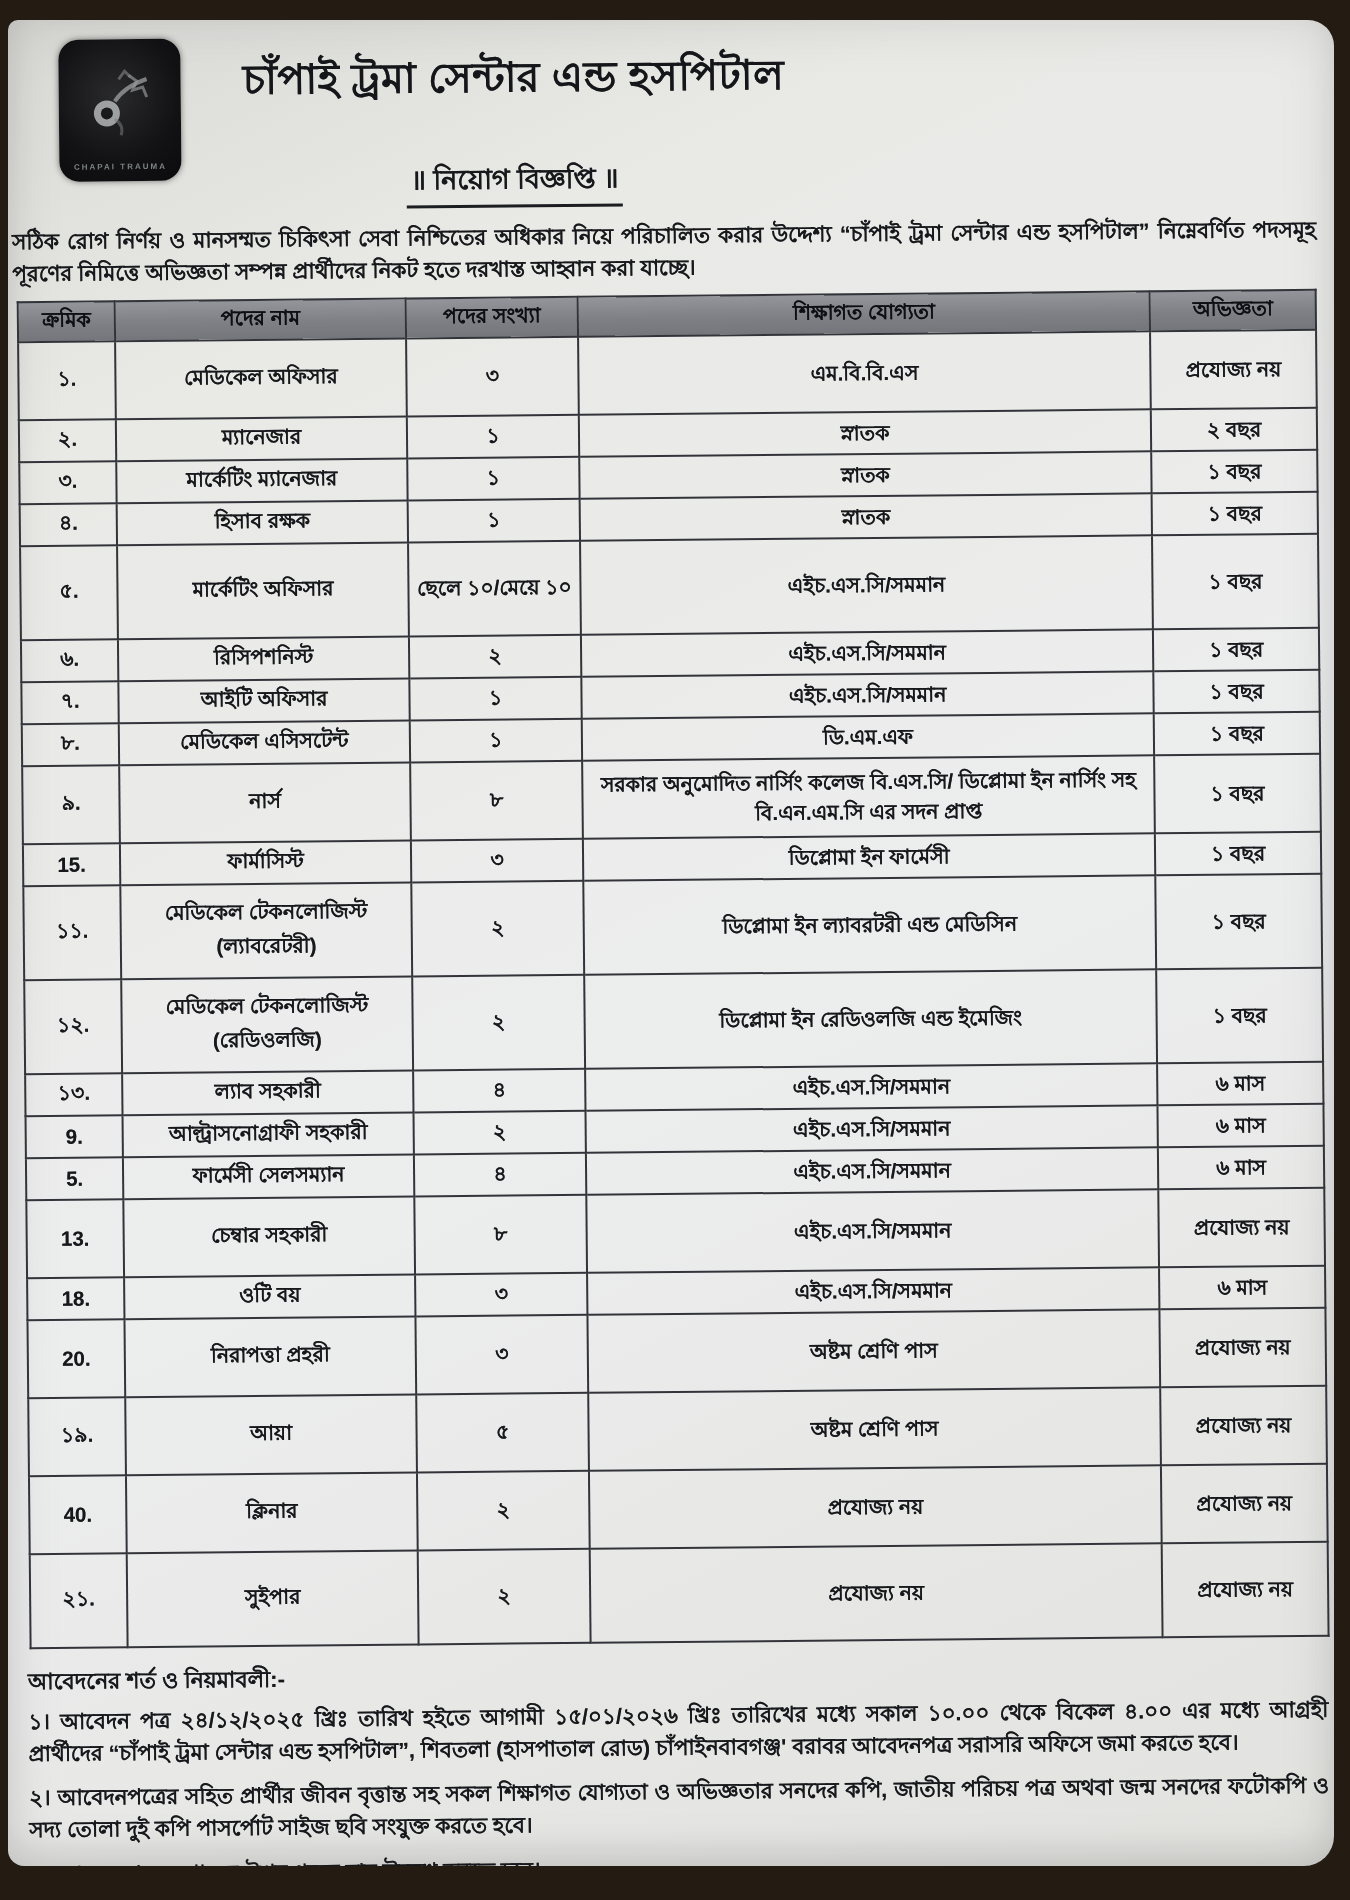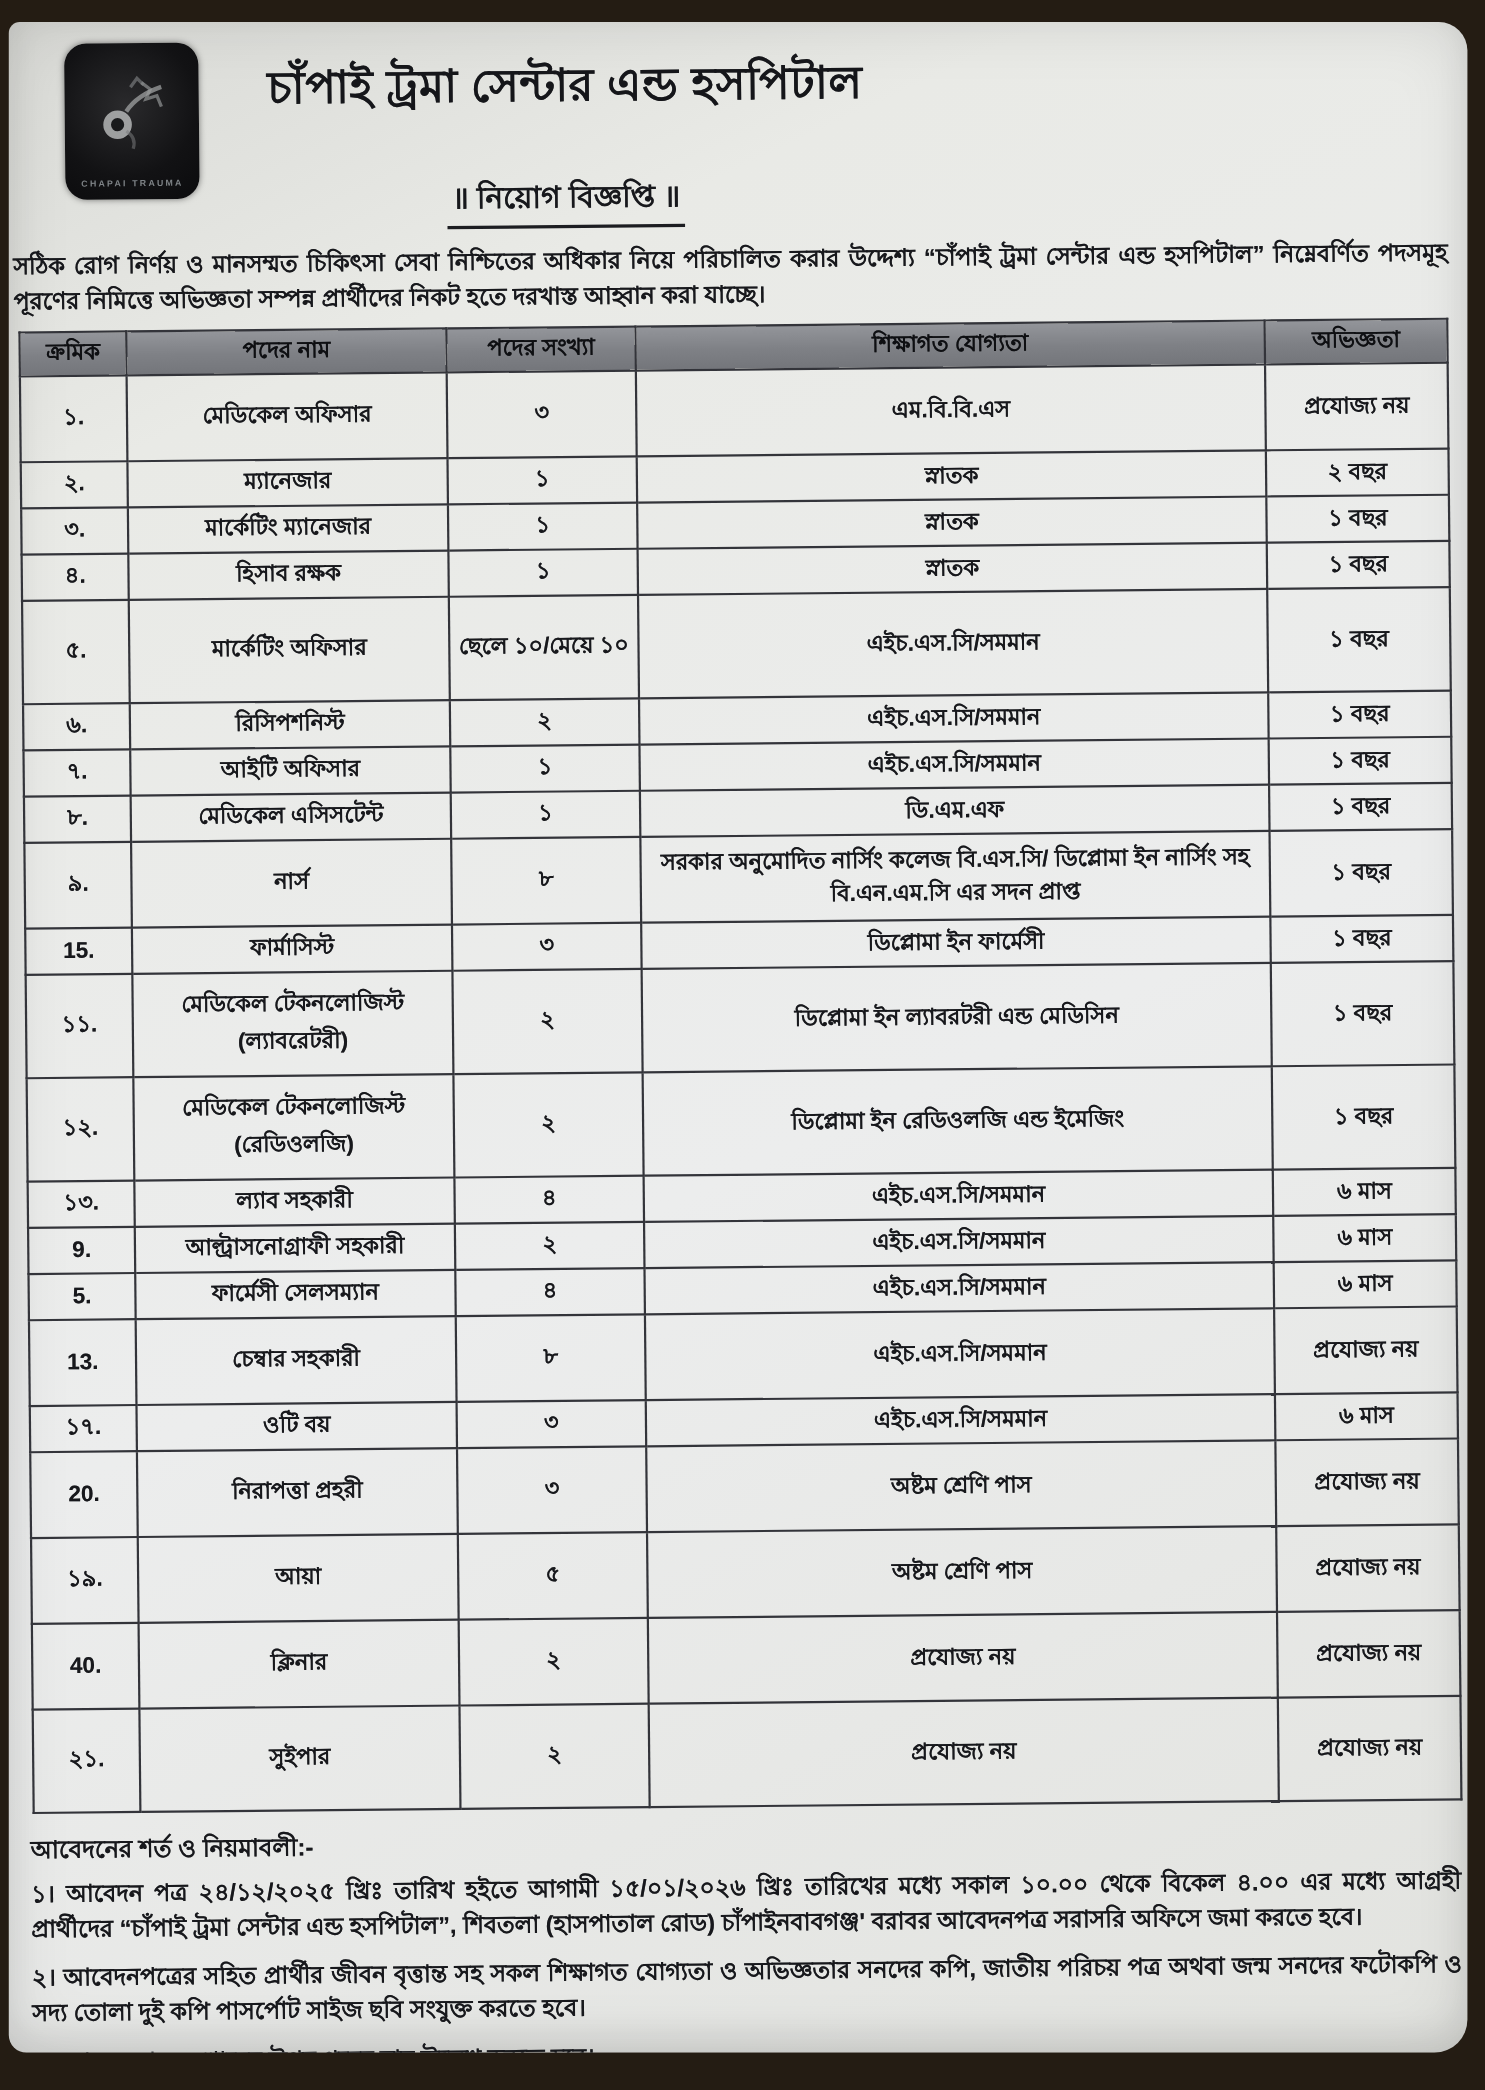--- a/index.html
+++ b/index.html
@@ -242,21 +242,21 @@
           <td class="c4">৬ মাস</td>
         </tr>
         <tr class="r-m">
           <td class="c0">13.</td>
           <td class="c1">চেম্বার সহকারী</td>
           <td class="c2">৮</td>
           <td class="c3">এইচ.এস.সি/সমমান</td>
           <td class="c4">প্রযোজ্য নয়</td>
         </tr>
         <tr class="r-s">
-          <td class="c0">১৭.</td>
+          <td class="c0">18.</td>
           <td class="c1">ওটি বয়</td>
           <td class="c2">৩</td>
           <td class="c3">এইচ.এস.সি/সমমান</td>
           <td class="c4">৬ মাস</td>
         </tr>
         <tr class="r-m">
           <td class="c0">20.</td>
           <td class="c1">নিরাপত্তা প্রহরী</td>
           <td class="c2">৩</td>
           <td class="c3">অষ্টম শ্রেণি পাস</td>

